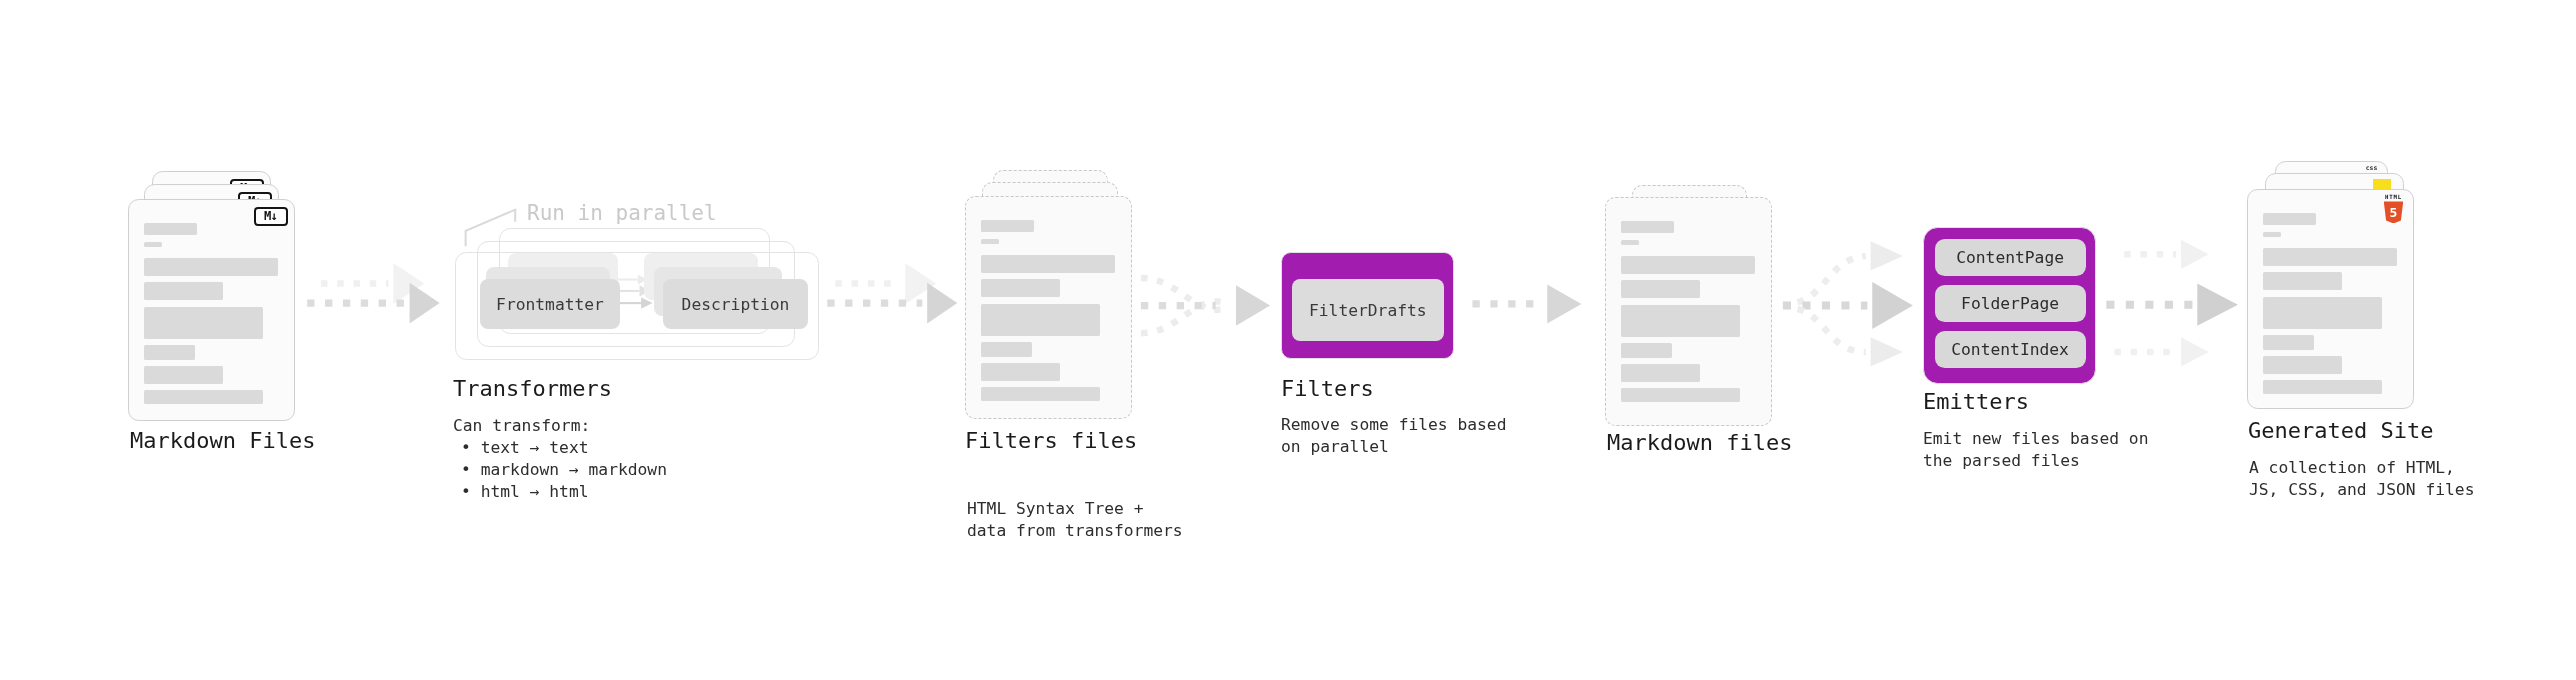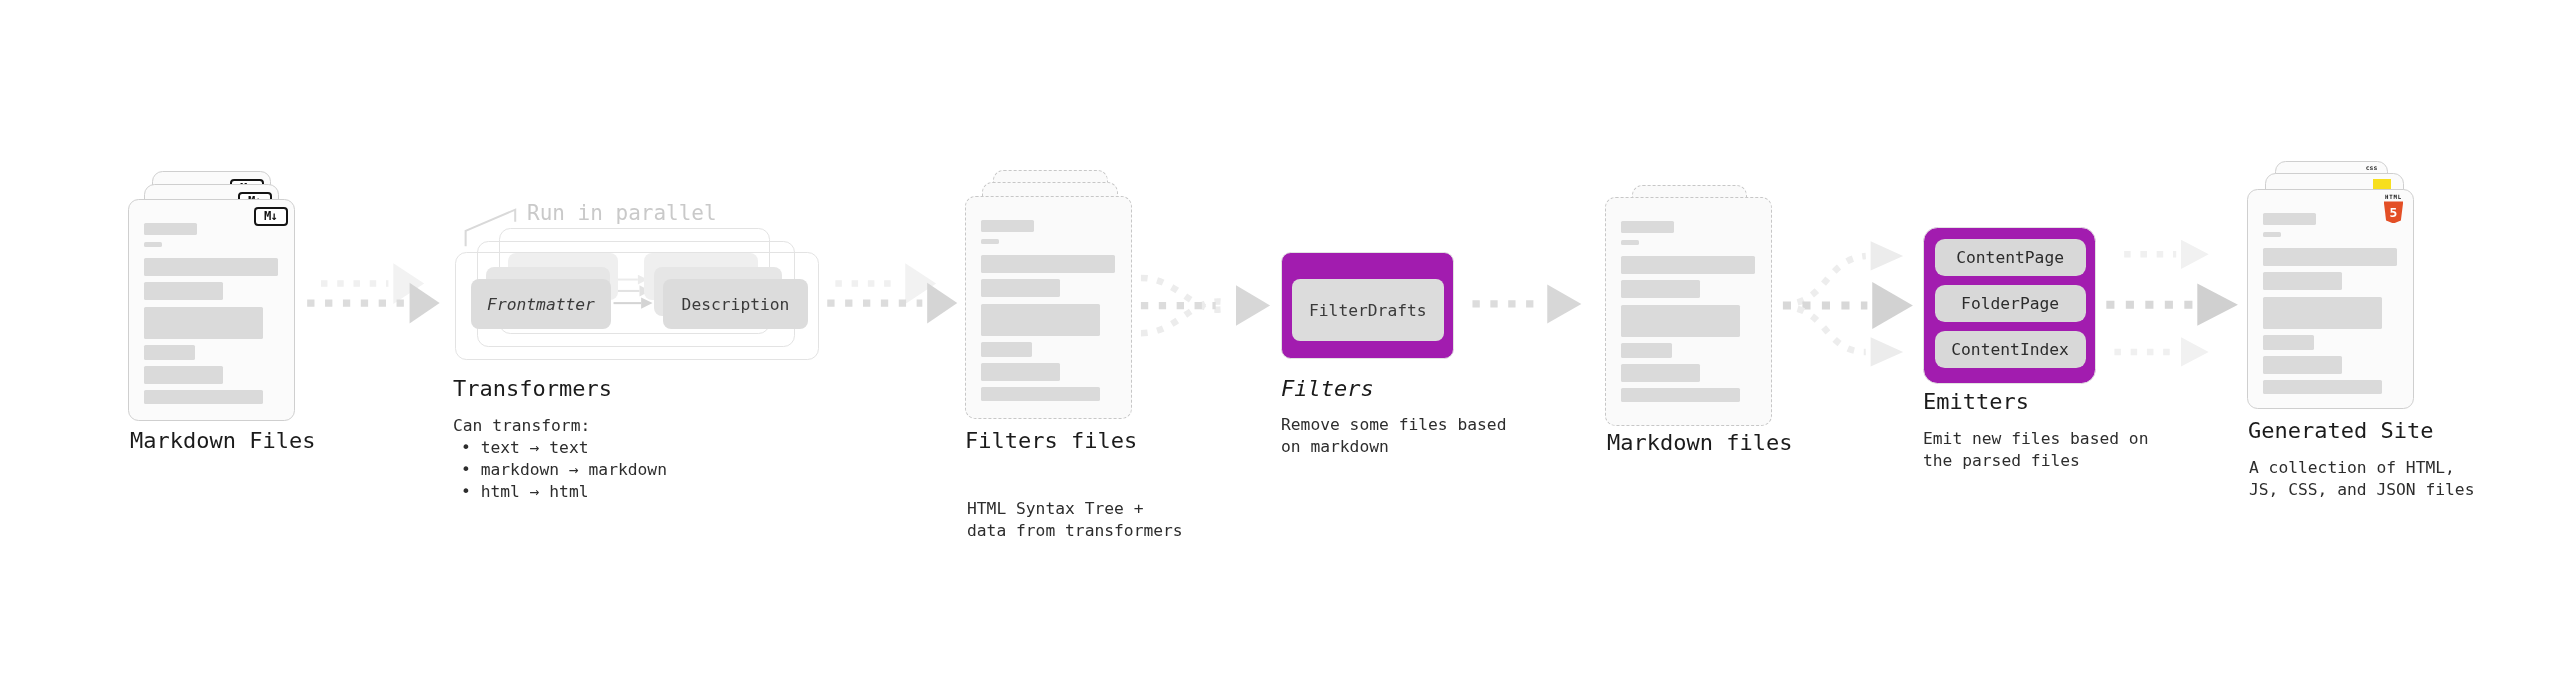--- a/index.html
+++ b/index.html
@@ -146,21 +146,21 @@
 
     <div class="tf-container" style="left:499px;top:228px;width:271px;height:106px;">
       <div class="gbox" style="left:8.1px;top:24.4px;width:110px;height:47px;background:#efefef;"></div>
       <div class="gbox" style="right:11.4px;top:24.4px;width:114px;height:47px;background:#efefef;"></div>
     </div>
     <div class="tf-container" style="left:477px;top:241px;width:318px;height:106px;">
       <div class="gbox" style="left:8.1px;top:25px;width:124px;height:49px;background:#e6e6e6;"></div>
       <div class="gbox" style="right:12.2px;top:25px;width:128px;height:49px;background:#e6e6e6;"></div>
     </div>
     <div class="tf-container" style="left:455px;top:252px;width:364px;height:108px;">
-      <div class="gbox" style="left:15px;top:26px;width:140px;height:50px;background:var(--box-fill);font-style:italic;">Frontmatter</div>
+      <div class="gbox" style="left:24px;top:26px;width:140px;height:50px;background:var(--box-fill);">Frontmatter</div>
       <div class="gbox" style="right:10px;top:26px;width:145px;height:50px;background:var(--box-fill);">Description</div>
     </div>
 
     <div class="h1" style="left:453px;top:376px;">Transformers</div>
     <div class="desc" style="left:453px;top:415px;">
       <div>Can transform:</div>
       <div class="indent">• text → text</div>
       <div class="indent">• markdown → markdown</div>
       <div class="indent">• html → html</div>
     </div>
@@ -185,24 +185,24 @@
     <div class="desc" style="left:967px;top:463px;margin-top:35px;">
       <div>HTML Syntax Tree +</div>
       <div>data from transformers</div>
     </div>
   </div>
 
   <div>
     <div class="panel" style="left:1281px;top:252px;width:173px;height:107px;border-radius:9.8px;">
       <div class="gbox" style="left:9.8px;top:26px;width:152px;height:62px;background:var(--box-fill);">FilterDrafts</div>
     </div>
-    <div class="h1" style="left:1281px;top:376px;font-style:italic;">Filters</div>
+    <div class="h1" style="left:1281px;top:376px;">Filters</div>
     <div class="desc" style="left:1281px;top:414px;">
       <div>Remove some files based</div>
-      <div>on markdown</div>
+      <div>on parallel</div>
     </div>
   </div>
 
   <div>
     <div class="doc dashed" style="left:1632px;top:185px;width:115px;height:229px;"></div>
     <div class="doc dashed" style="left:1605px;top:197px;width:167px;height:229px;">
       <div class="bars">
           <div class="bar" style="width: 53px; height: 12.2px; margin-bottom: 6.5px;"></div>
           <div class="bar" style="width: 18.7px; height: 5.7px; margin-bottom: 10.6px;"></div>
           <div class="bar" style="width: 134px; height: 18px; margin-bottom: 6.5px;"></div>

